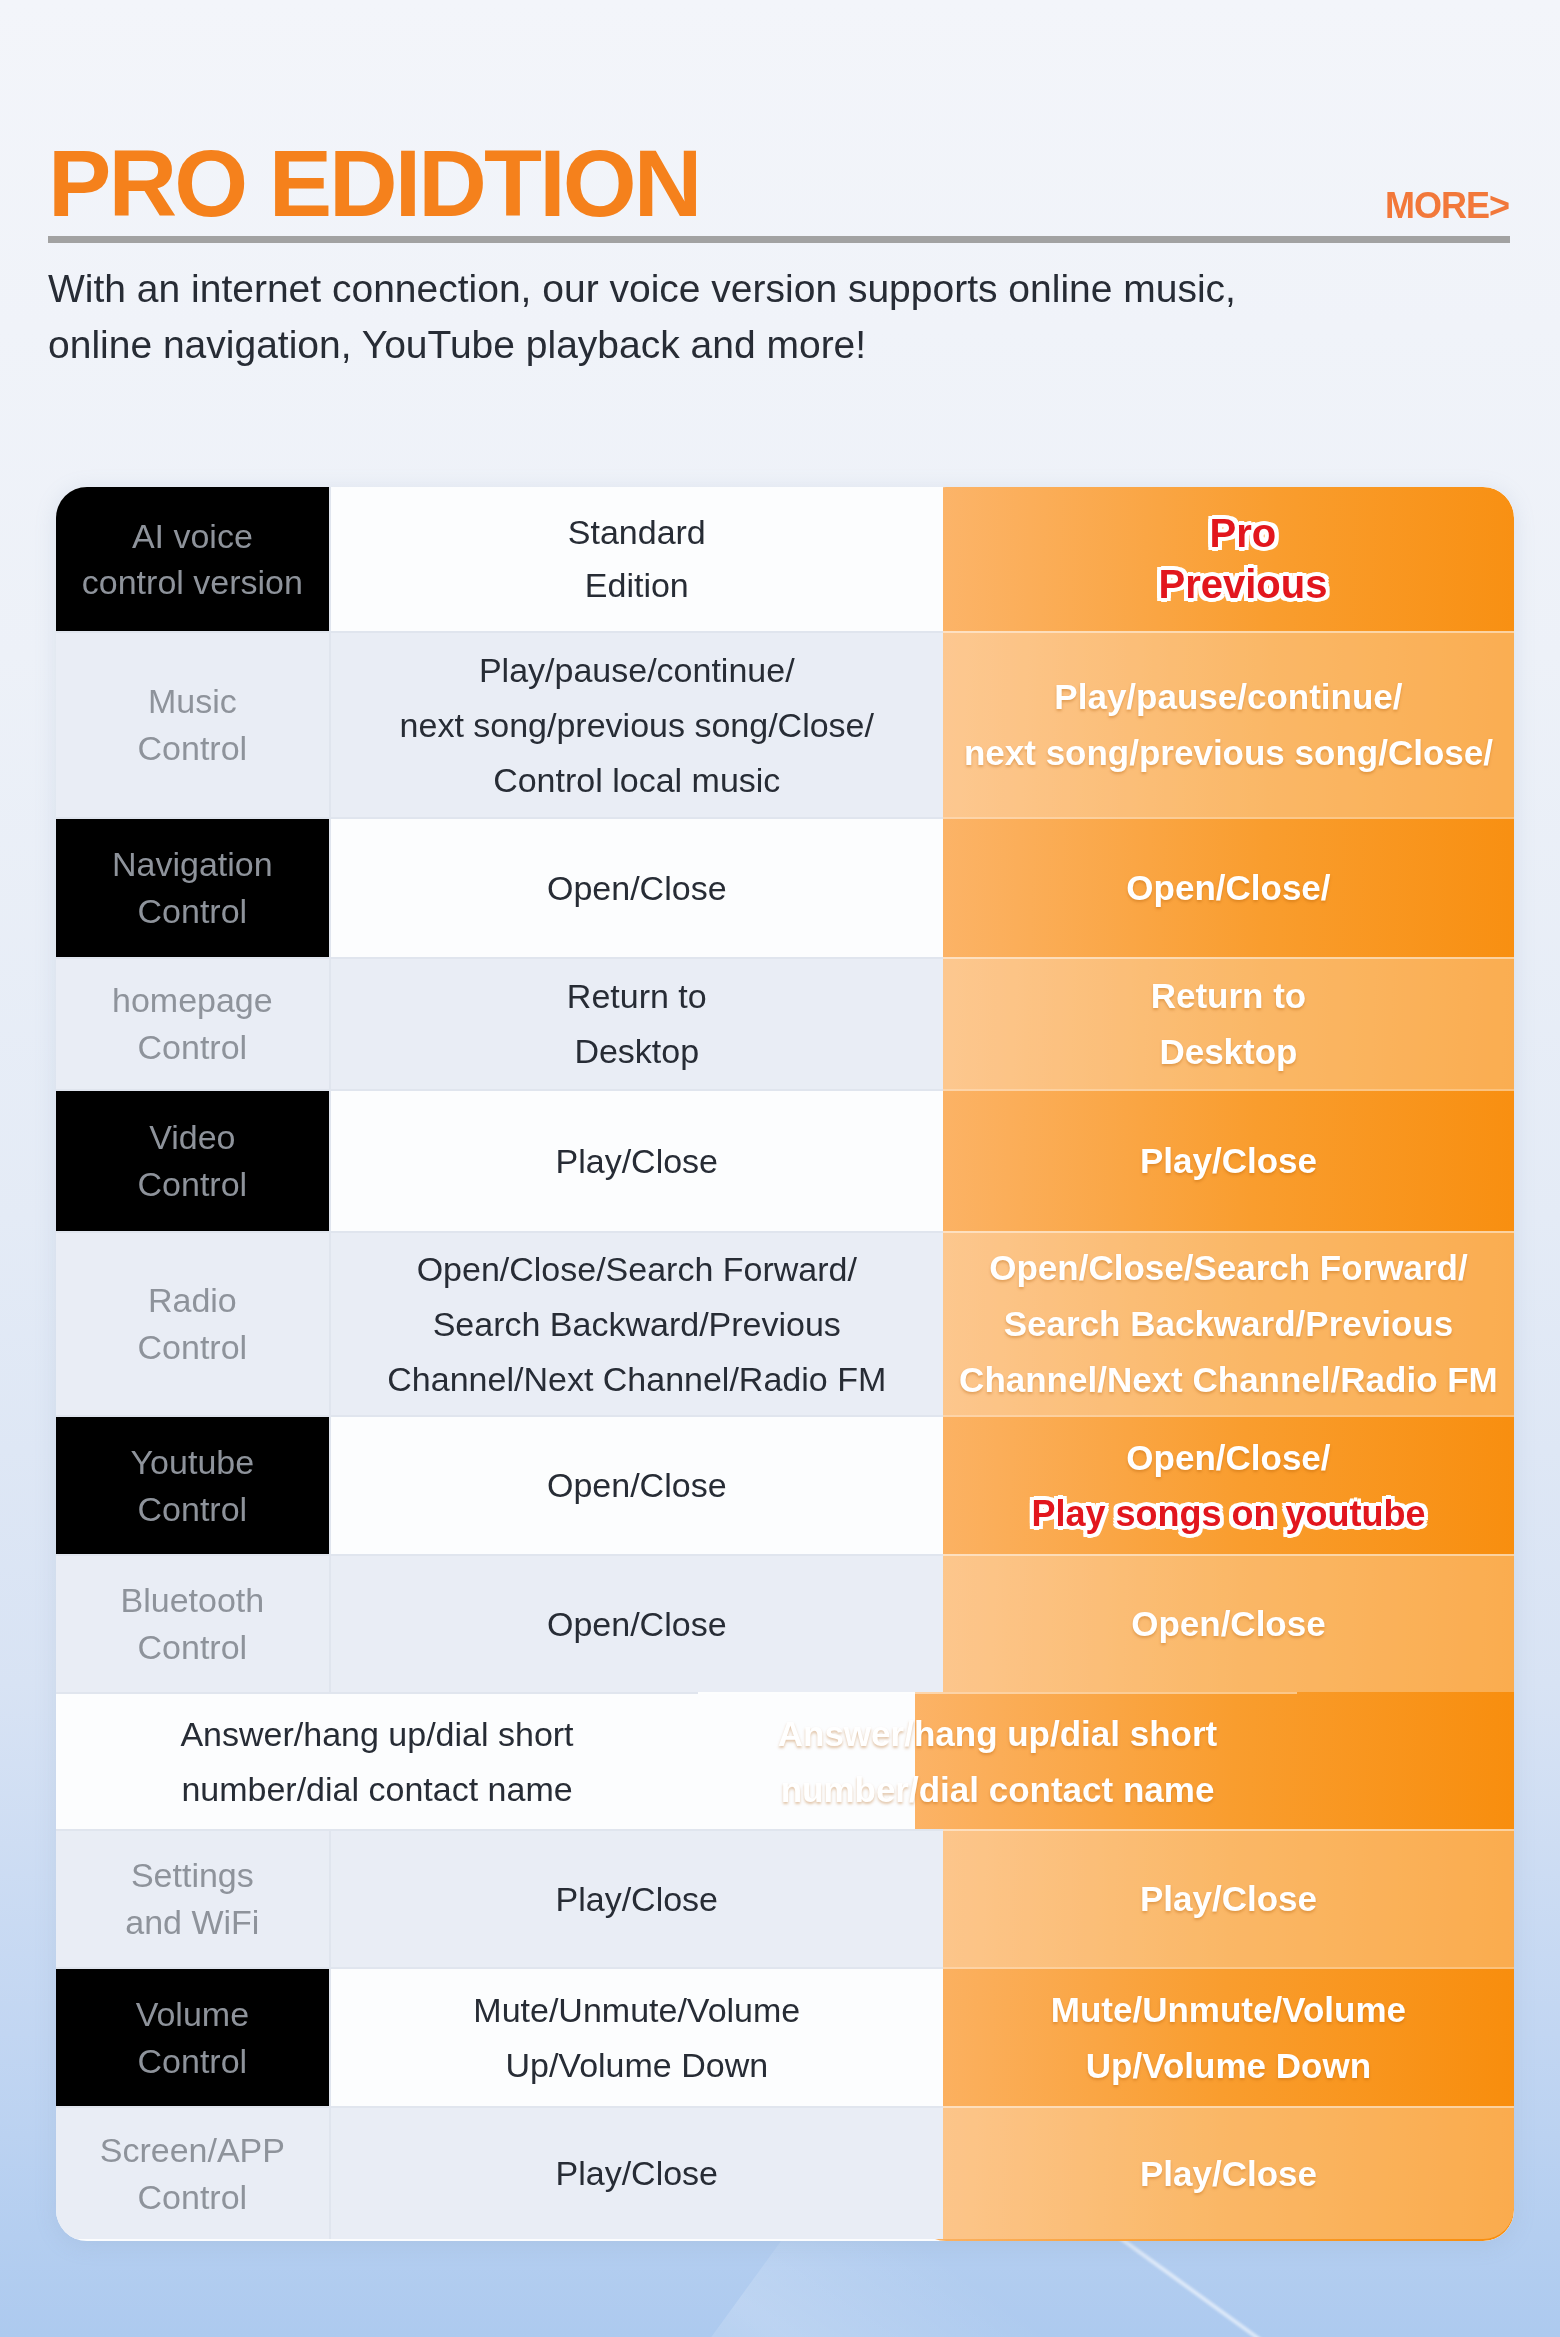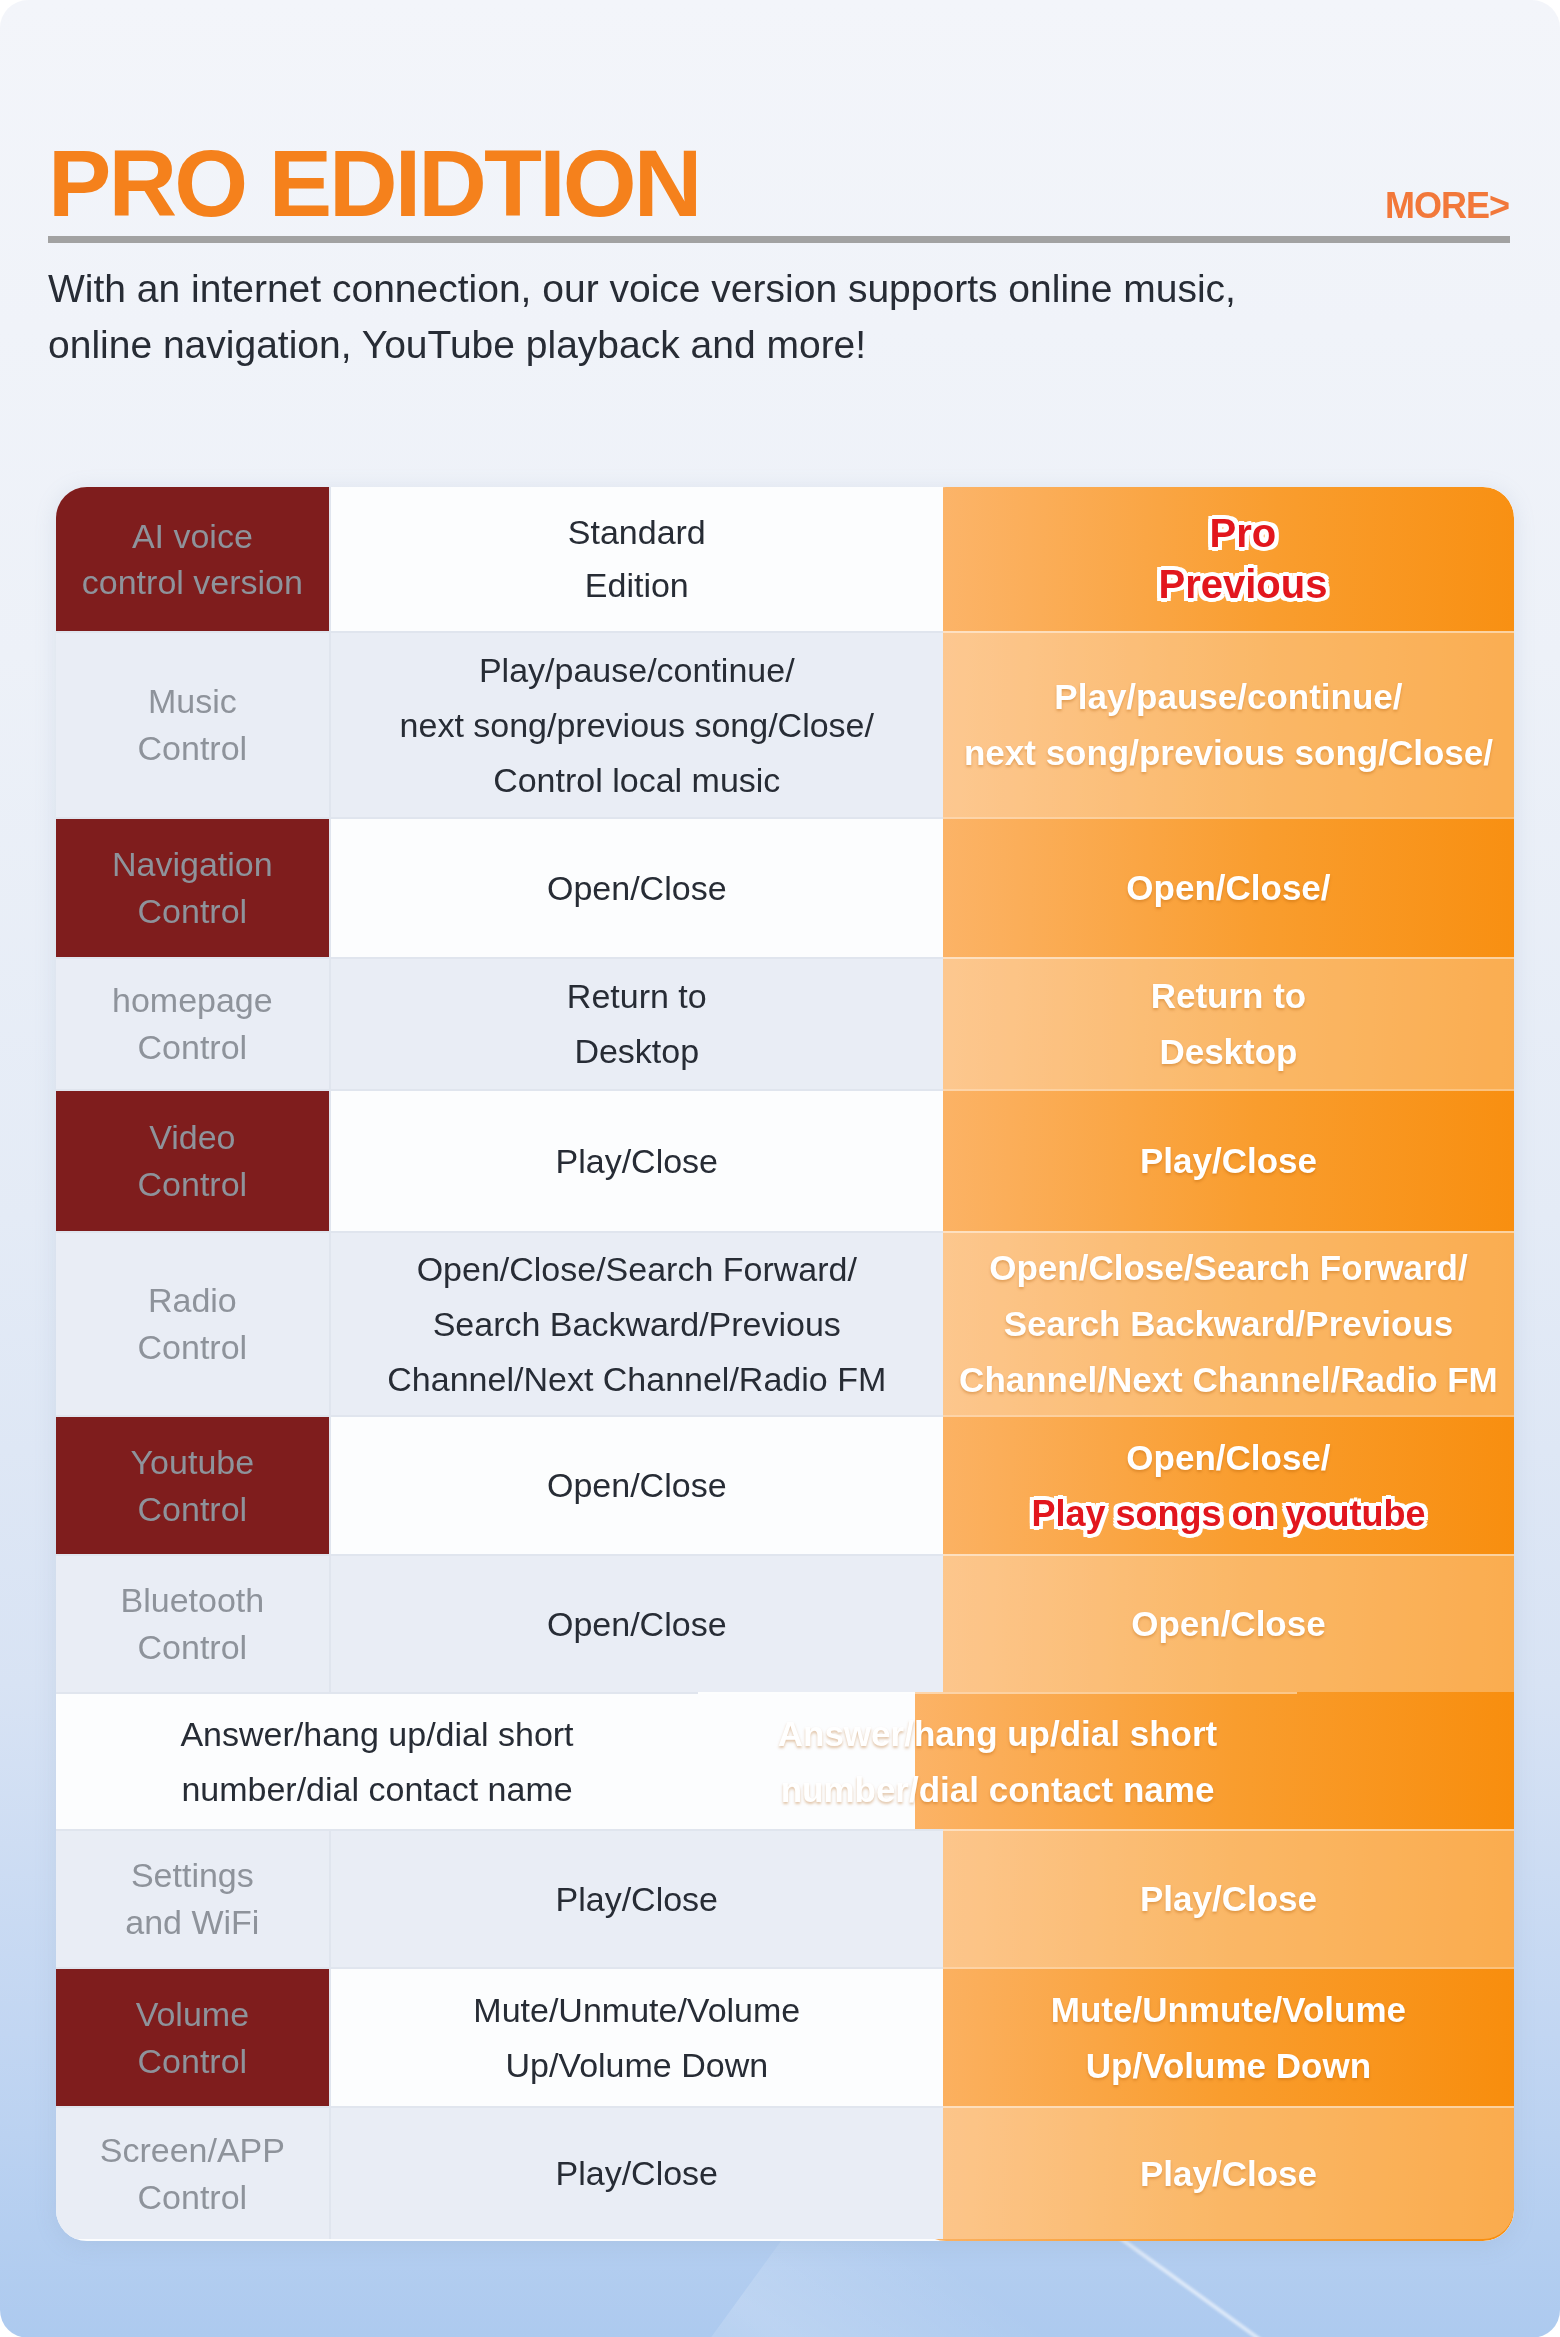--- a/index.html
+++ b/index.html
@@ -4,21 +4,20 @@
 <style>
   * { margin:0; padding:0; box-sizing:border-box; }
   html,body { width:1560px; height:2338px; }
   body { font-family:"Liberation Sans", sans-serif; }
 
   .page {
     position:relative; width:1560px; height:2338px; overflow:hidden;
     background: linear-gradient(180deg,
       var(--bg-top) 0%, #edf1f8 28%, #e4ebf6 52%,
       #d8e3f4 72%, #c2d6f2 87%, var(--bg-bottom) 100%);
-    border-radius: 28px;
   }
   .streak-band {
     position:absolute; left:829px; top:2175px; width:1463px; height:312px;
     background: linear-gradient(180deg, rgba(255,255,255,0) 0%, rgba(255,255,255,0.18) 50%, rgba(255,255,255,0) 100%);
     transform: rotate(36deg); transform-origin:left top;
   }
   .streak-line {
     position:absolute; left:1107px; top:2226px; width:1073px; height:3.9px;
     background: rgba(255,255,255,0.55); filter: blur(1px);
     transform: rotate(36deg); transform-origin:left top;
@@ -65,21 +64,21 @@
   .row:nth-child(9){height:137px} .row:nth-child(10){height:138px}
   .row:nth-child(11){height:139px} .row:nth-child(12){height:133px}
 
   .cell {
     display:flex; flex-direction:column; justify-content:center; align-items:center;
     text-align:center; white-space:pre-line;
   }
   .cell.label {
     width:288px; color:var(--label-gray);
     font-size:34px; line-height:47px;
-    background:#7f1d1d; border-right:2px solid var(--grid-line);
+    background:#000000; border-right:2px solid var(--grid-line);
   }
   .cell.standard {
     width:642px; color:var(--text-dark);
     font-size:34px; line-height:55px;
     background:#fcfdfe;
   }
   .cell.pro { width:599px; background:transparent; }
   .row.shaded .cell.label, .row.shaded .cell.standard { background:var(--row-alt); }
   .row.shaded .cell.pro { background:rgba(255,255,255,0.27); }
   .row:last-child .cell.pro { border-radius:0 0 31px 0; }

